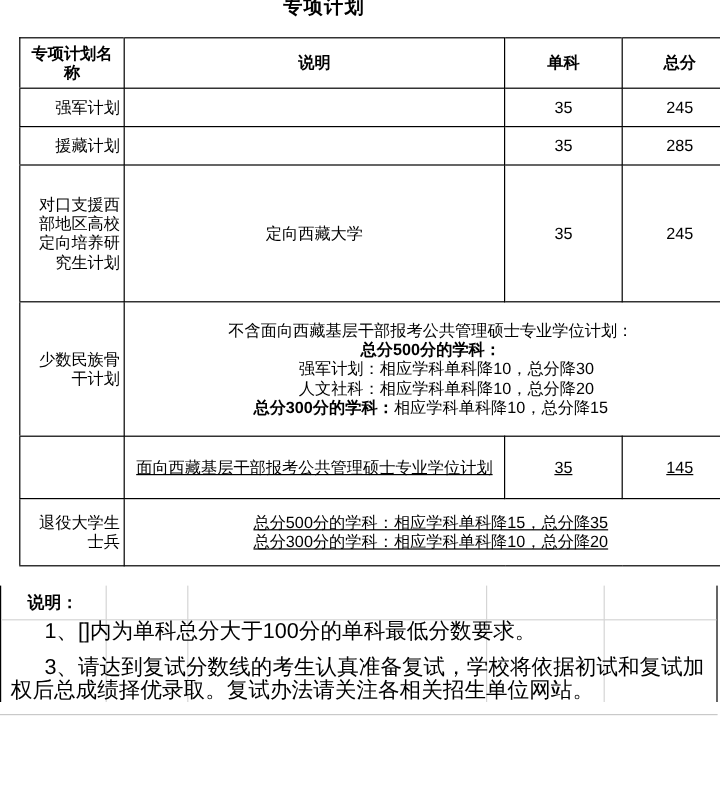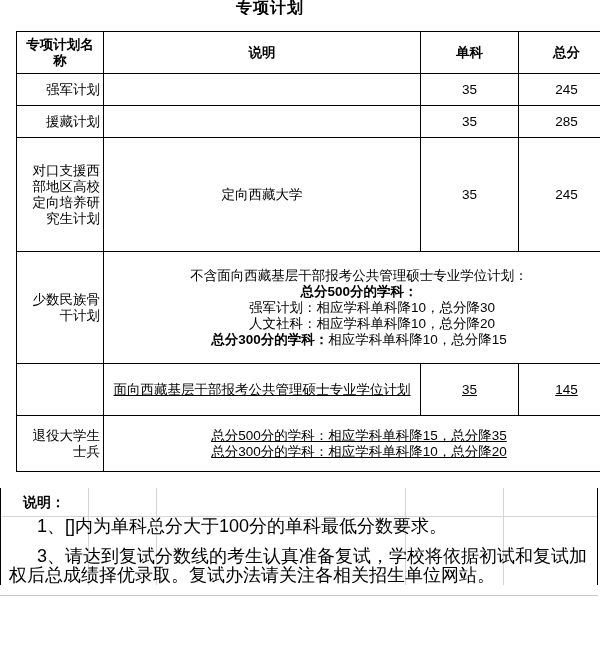--- a/index.html
+++ b/index.html
@@ -19,21 +19,21 @@
     position: relative;
     width: 600px;
     height: 667px;
     box-sizing: border-box;
   }
 
   
   .doc-title {
     width: 540px;
     text-align: center;
-    font-family: Liberation Serif, serif;
+    font-family: Liberation Mono, monospace;
     font-weight: bold;
     font-size: 16px;
     line-height: 15px;
     height: 15px;
     overflow: hidden;
     letter-spacing: 1px;
   }
 
   
   table.grid {

